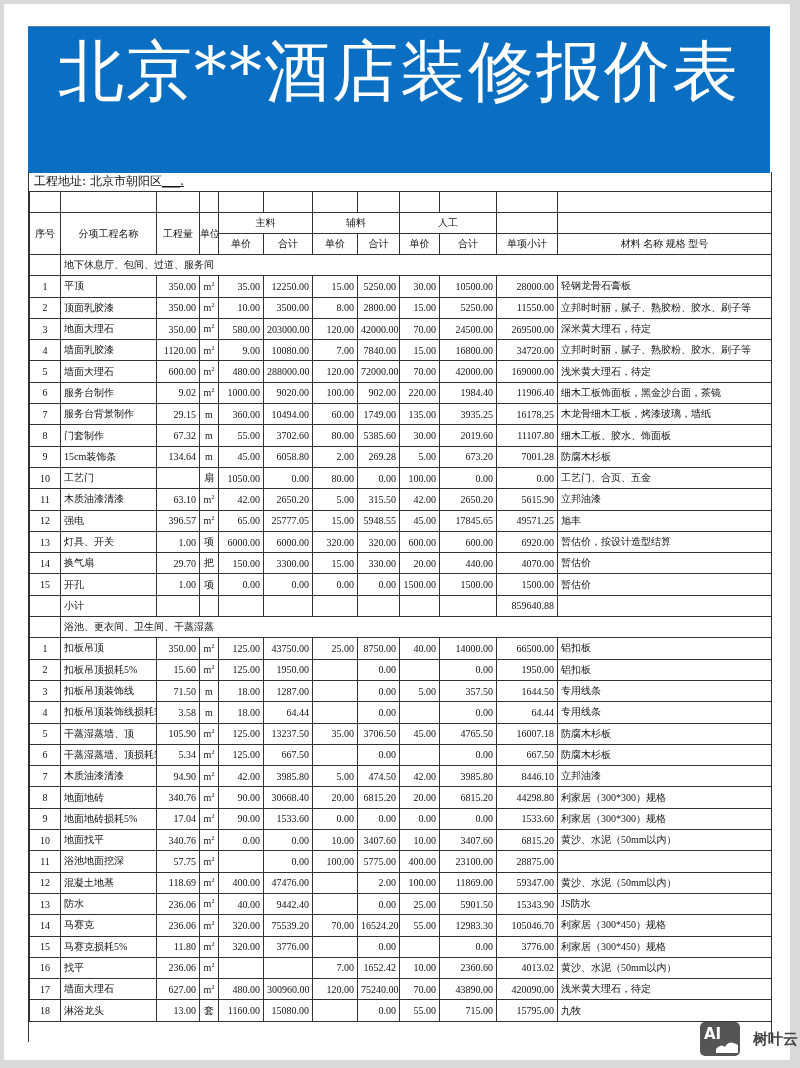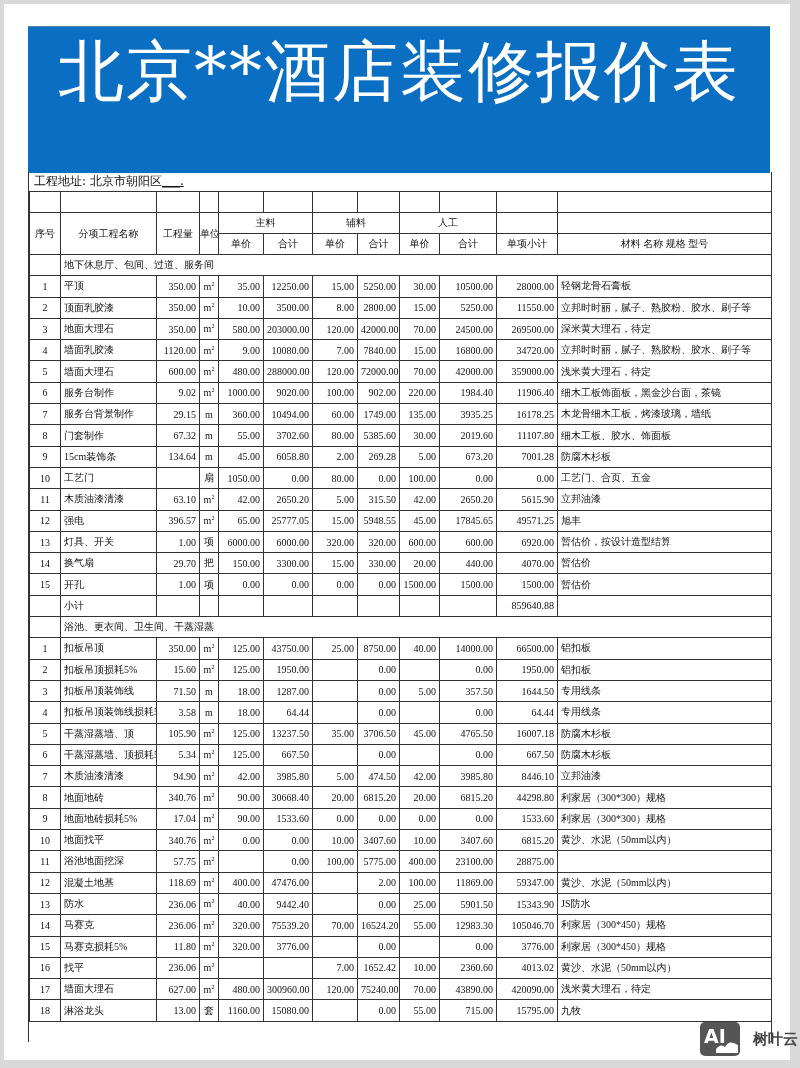--- a/index.html
+++ b/index.html
@@ -42,21 +42,21 @@
   .r { text-align: right; }
   .l { text-align: left; }
   .hdr td { font-size: 10px; text-align: center; font-family: Liberation Serif, serif; }
   .blank td { height: 20px; }
   sup { font-size: 6px; }
   .watermark {
     position: absolute; left: 700px; top: 1022px; display: flex; align-items: center; gap: 5px;
   }
   .wm-box {
     width: 40px; height: 34px; background: #555; border-radius: 5px;
-    color: #fff; font-family: "DejaVu Sans", sans-serif; font-weight: bold; font-size: 19px;
+    color: #fff; font-family: "DejaVu Sans", sans-serif; font-weight: bold; font-size: 15px;
     display: flex; align-items: flex-start; justify-content: flex-start; padding: 3px 0 0 4px; box-sizing: border-box;
     position: relative;
   }
   .wm-box svg { position: absolute; right: 2px; bottom: 3px; }
   .wm-text { font-family: "DejaVu Sans", sans-serif; font-size: 15px; color: #444; font-weight: bold; margin-left: 8px; }
 </style>
 </head>
 <body>
 
 <div class="page"></div>
@@ -186,21 +186,21 @@
           <td class="c">5</td>
           <td class="l">墙面大理石</td>
           <td class="r">600.00</td>
           <td class="c" style="padding: 0px;">m<sup>2</sup></td>
           <td class="r">480.00</td>
           <td class="r">288000.00</td>
           <td class="r">120.00</td>
           <td class="r">72000.00</td>
           <td class="r">70.00</td>
           <td class="r">42000.00</td>
-          <td class="r">359000.00</td>
+          <td class="r">169000.00</td>
           <td class="l">浅米黄大理石，待定</td>
         </tr>
         <tr class="body-row">
           <td class="c">6</td>
           <td class="l">服务台制作</td>
           <td class="r">9.02</td>
           <td class="c" style="padding: 0px;">m<sup>2</sup></td>
           <td class="r">1000.00</td>
           <td class="r">9020.00</td>
           <td class="r">100.00</td>

